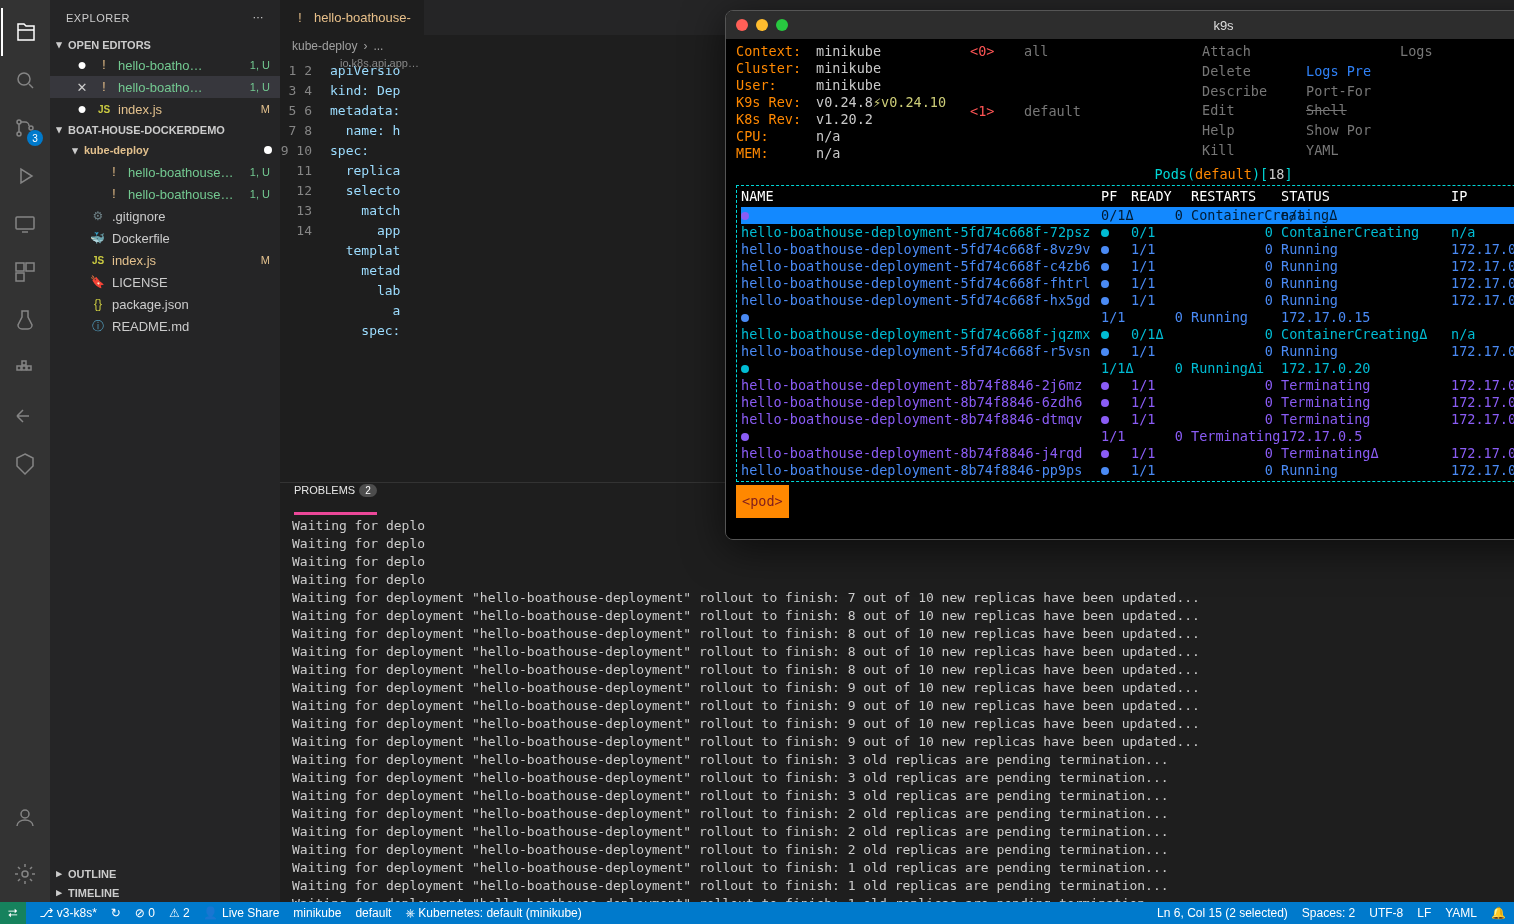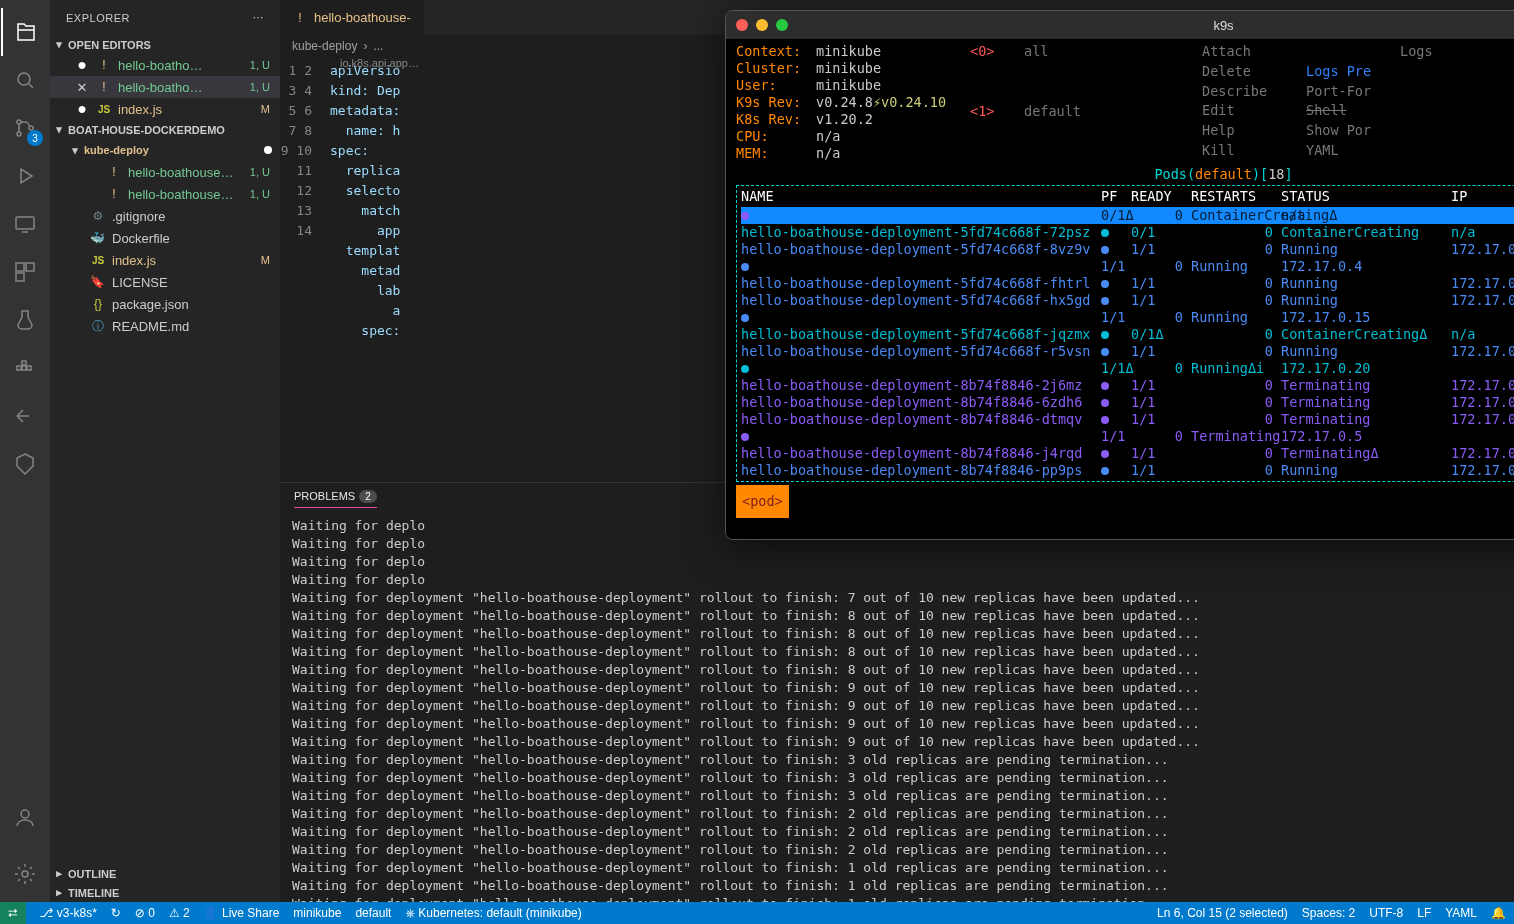--- a/index.html
+++ b/index.html
@@ -28,21 +28,21 @@
 .editor-area{flex:1;display:flex;flex-direction:column;background:#1e1e1e;min-width:0;position:relative}
 .tabbar{height:35px;background:#252526;display:flex;align-items:stretch}
 .tab{display:flex;align-items:center;gap:6px;padding:0 12px;background:#2d2d2d;border-right:1px solid #1e1e1e;font-size:13px;color:#969696}
 .tab.active{background:#1e1e1e;color:#e8c08a}
 .breadcrumb{height:22px;display:flex;align-items:center;padding:0 12px;font-size:12px;color:#a0a0a0;gap:6px}
 .editor-body{flex:1;display:flex;overflow:hidden;position:relative}
 .gutter{width:50px;text-align:right;padding-right:18px;color:#858585;font-family:Menlo,Consolas,monospace;font-size:13px;line-height:20px;padding-top:4px}
 .code{flex:1;font-family:Menlo,Consolas,monospace;font-size:13px;line-height:20px;padding-top:4px;white-space:pre;color:#d4d4d4}
 .panel{height:420px;background:#1e1e1e;border-top:1px solid #333;display:flex;flex-direction:column}
 .panel-tabs{height:32px;display:flex;align-items:center;gap:18px;padding:0 14px;font-size:11px;color:#888}
-.panel-tab.active{color:#e7e7e7;border-bottom:1px solid #ec4899;padding-bottom:5px}
+.panel-tab.active{color:#e7e7e7;border-bottom:3px solid #ec4899;padding-bottom:16px}
 .panel-badge{background:#4d4d4d;color:#fff;border-radius:10px;font-size:10px;padding:1px 6px;margin-left:4px}
 .terminal-output{flex:1;font-family:Menlo,Consolas,monospace;font-size:13px;line-height:18px;padding:2px 12px;color:#ccc;overflow:hidden;white-space:pre}
 .statusbar{height:22px;background:#007acc;color:#fff;display:flex;align-items:center;font-size:12px;padding:0 8px;gap:14px}
 .statusbar .left{display:flex;align-items:center;gap:14px}
 .statusbar .right{margin-left:auto;display:flex;align-items:center;gap:14px}
 .remote-badge{background:#16825d;height:22px;margin-left:-8px;padding:0 8px;display:flex;align-items:center}
 .k9s-window{position:absolute;left:445px;top:10px;width:997px;height:530px;background:#171717;border:1px solid #555;border-radius:8px;box-shadow:0 8px 40px rgba(0,0,0,.6);display:flex;flex-direction:column;overflow:hidden;z-index:100}
 .k9s-titlebar{height:28px;background:#2d2d2d;display:flex;align-items:center;padding:0 10px;position:relative}
 .traffic{display:flex;gap:8px}
 .tl{width:12px;height:12px;border-radius:50%}
@@ -436,20 +436,21 @@
               </div>
               <div class="k9s-row blue">
                 <span>hello-boathouse-deployment-5fd74c668f-8vz9v</span>
                 <span><span class="dot "></span></span>
                 <span>1/1</span>
                 <span style="text-align:right;padding-right:8px">0</span>
                 <span>Running</span>
                 <span>172.17.0.17</span>
               </div>
               <div class="k9s-row blue">
+                <span>hello-boathouse-deployment-5fd74c668f-c4zb6</span>
                 <span><span class="dot "></span></span>
                 <span>1/1</span>
                 <span style="text-align:right;padding-right:8px">0</span>
                 <span>Running</span>
                 <span>172.17.0.4</span>
               </div>
               <div class="k9s-row blue">
                 <span>hello-boathouse-deployment-5fd74c668f-fhtrl</span>
                 <span><span class="dot "></span></span>
                 <span>1/1</span>

